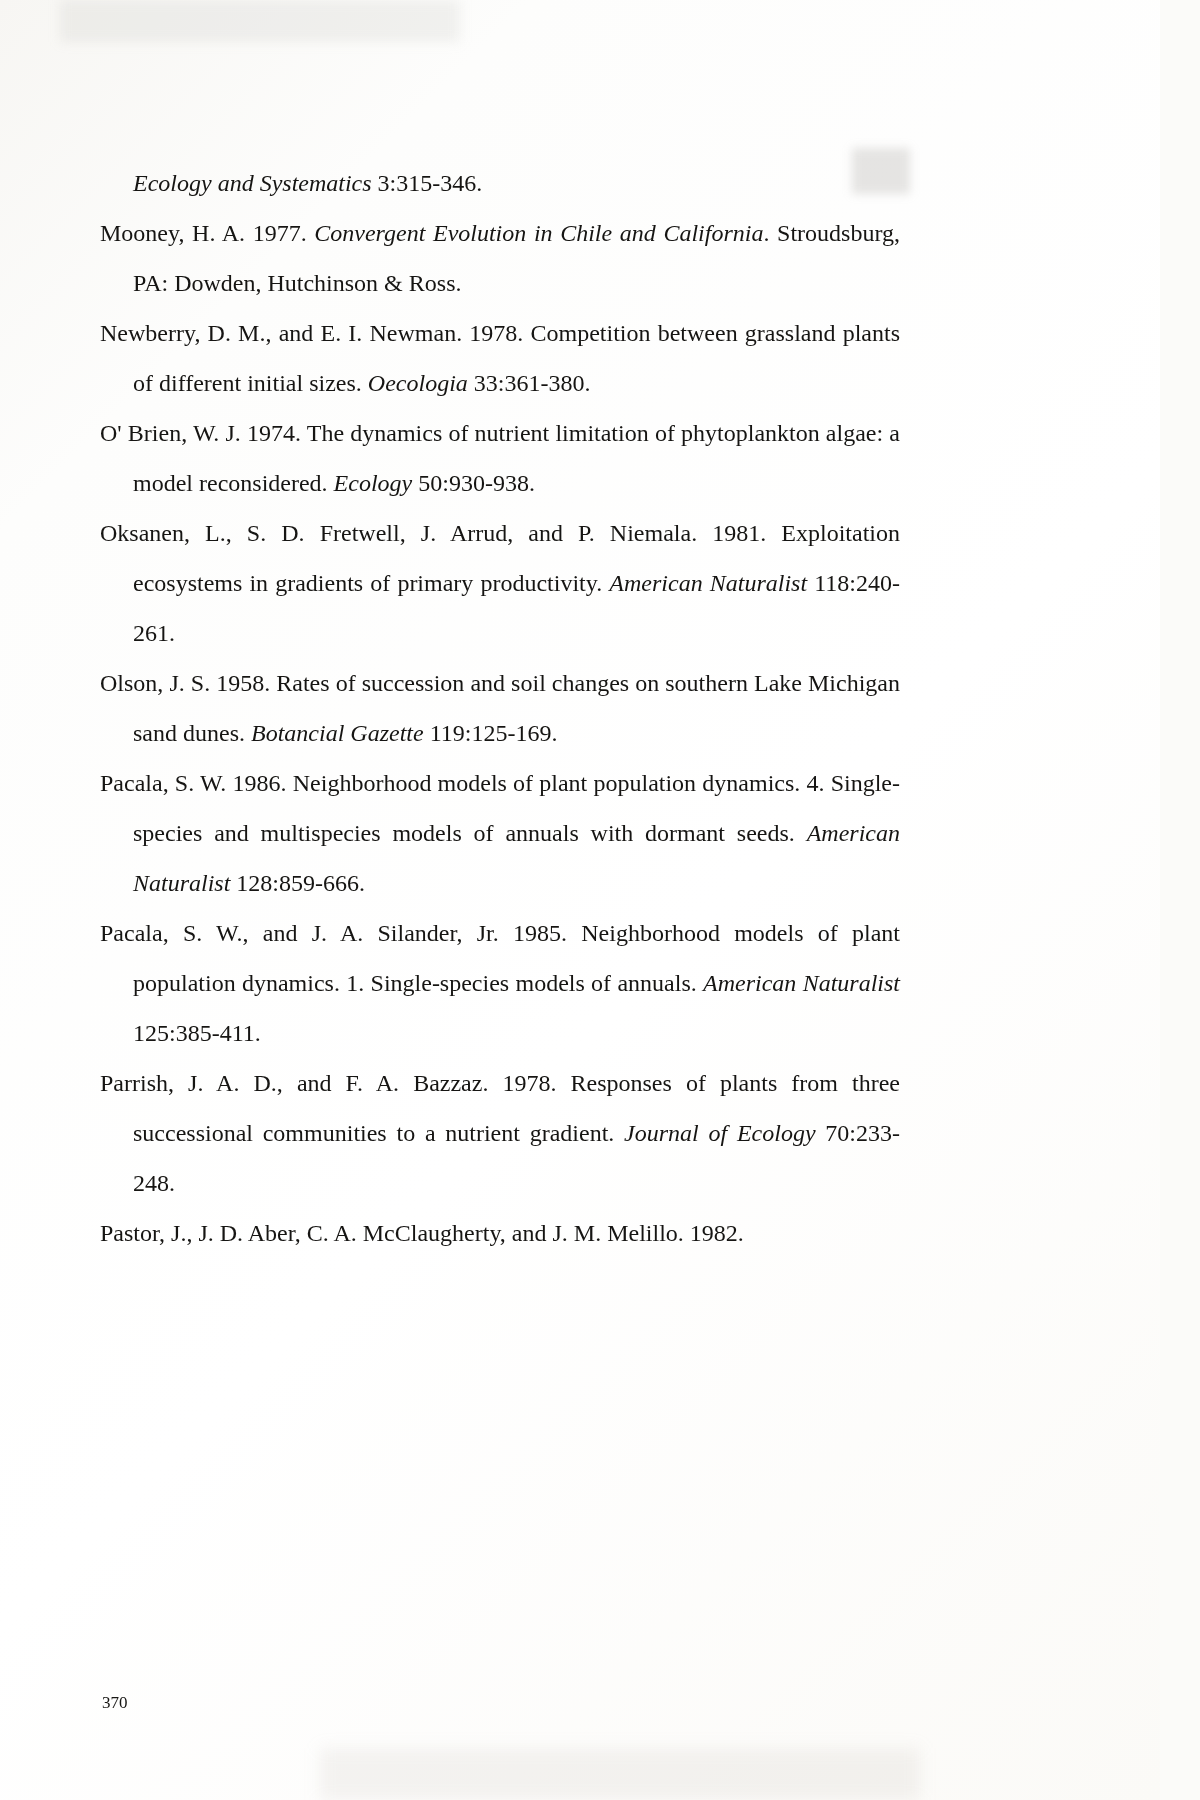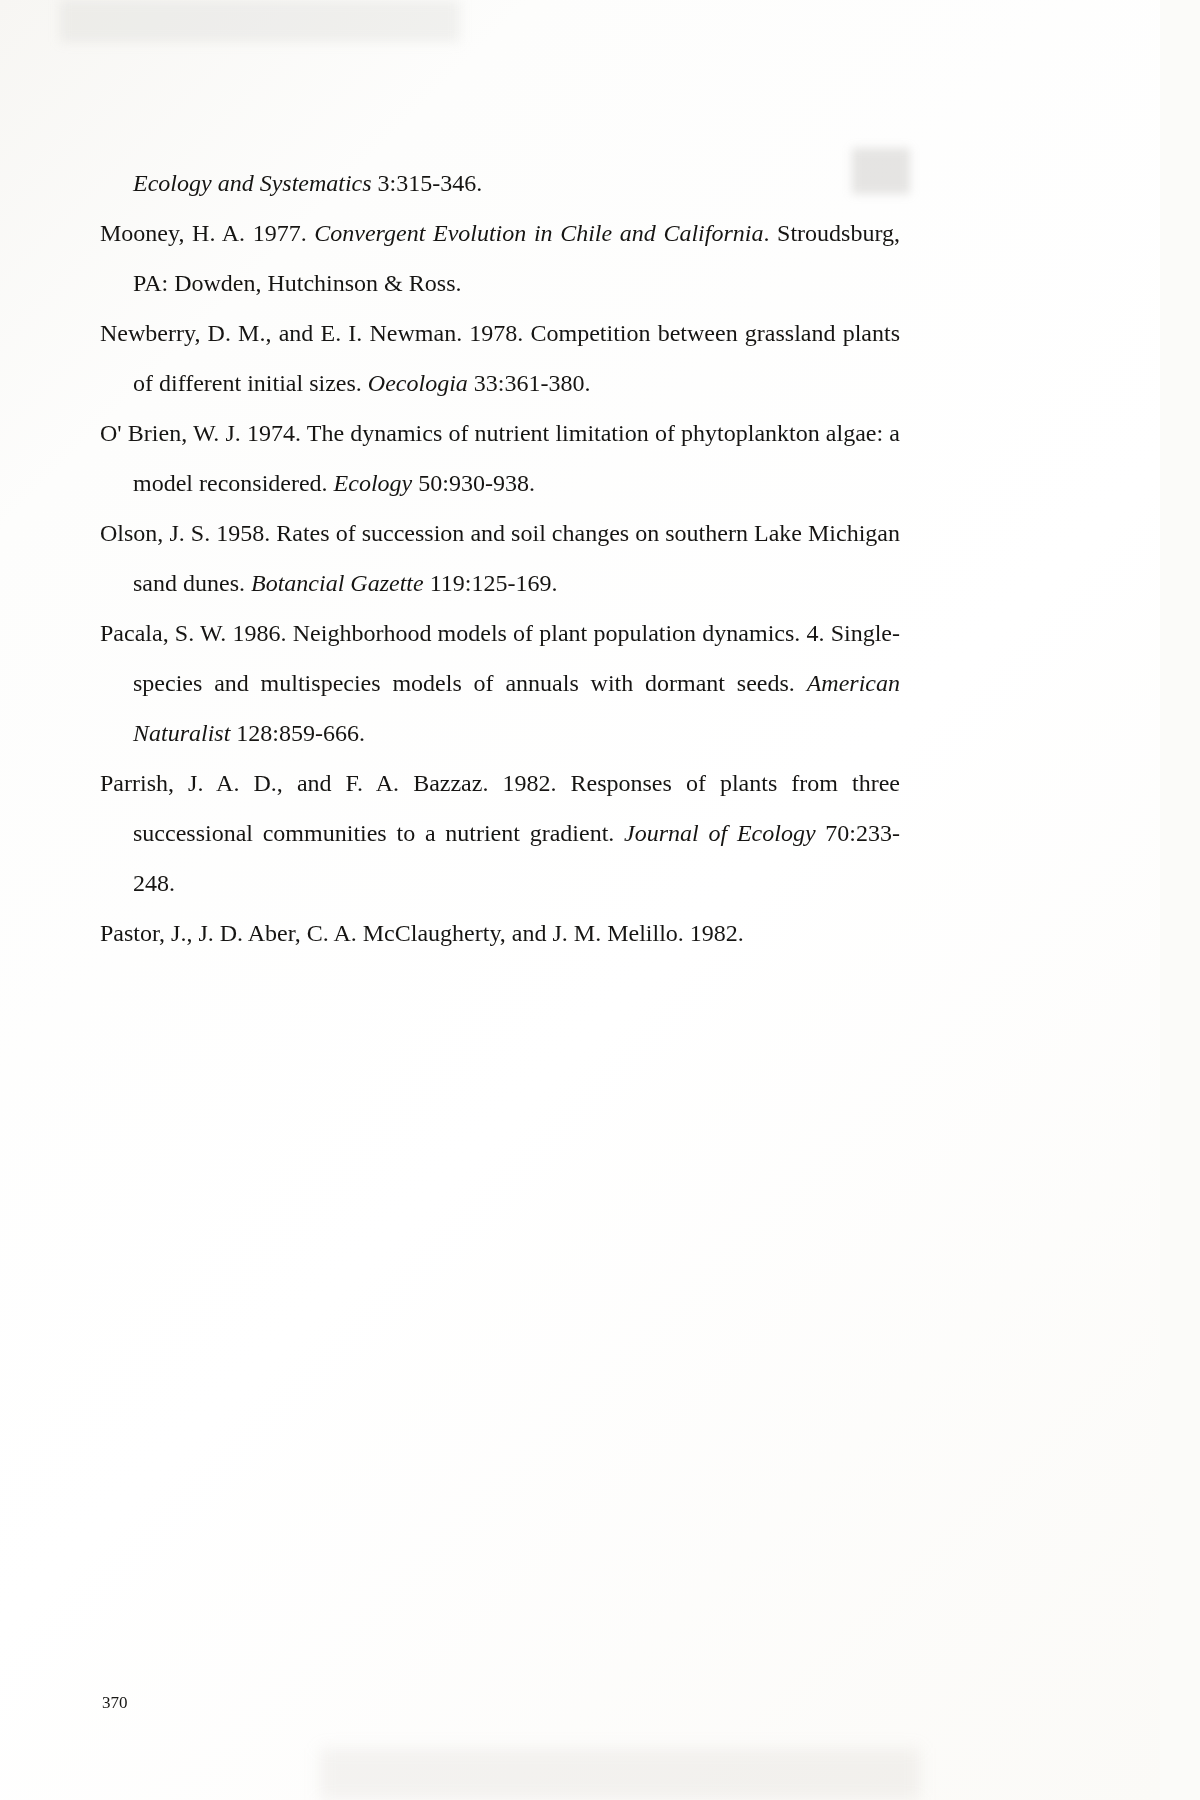--- a/index.html
+++ b/index.html
@@ -74,20 +74,22 @@
 <div class="page">
   <div class="artifact artifact-top-left"></div>
   <div class="artifact artifact-top-right"></div>
   <div class="artifact artifact-bottom"></div>
 
   <div class="text-block" id="refs">
       <p class="ref continuation"><span class="italic">Ecology and Systematics</span><span> 3:315-346.</span></p>
       <p class="ref"><span>Mooney, H. A. 1977. </span><span class="italic">Convergent Evolution in Chile and California</span><span>. Stroudsburg, PA: Dowden, Hutchinson &amp; Ross.</span></p>
       <p class="ref"><span>Newberry, D. M., and E. I. Newman. 1978. Competition between grassland plants of different initial sizes. </span><span class="italic">Oecologia</span><span> 33:361-380.</span></p>
       <p class="ref"><span>O' Brien, W. J. 1974. The dynamics of nutrient limitation of phytoplankton algae: a model reconsidered. </span><span class="italic">Ecology</span><span> 50:930-938.</span></p>
+      <p class="ref"><span>Oksanen, L., S. D. Fretwell, J. Arrud, and P. Niemala. 1981. Exploitation ecosystems in gradients of primary productivity. </span><span class="italic">American Naturalist</span><span> 118:240-261.</span></p>
       <p class="ref"><span>Olson, J. S. 1958. Rates of succession and soil changes on southern Lake Michigan sand dunes. </span><span class="italic">Botancial Gazette</span><span> 119:125-169.</span></p>
       <p class="ref"><span>Pacala, S. W. 1986. Neighborhood models of plant population dynamics. 4. Single-species and multispecies models of annuals with dormant seeds. </span><span class="italic">American Naturalist</span><span> 128:859-666.</span></p>
-      <p class="ref"><span>Parrish, J. A. D., and F. A. Bazzaz. 1982. Responses of plants from three successional communities to a nutrient gradient. </span><span class="italic">Journal of Ecology</span><span> 70:233-248.</span></p>
+      <p class="ref"><span>Pacala, S. W., and J. A. Silander, Jr. 1985. Neighborhood models of plant population dynamics. 1. Single-species models of annuals. </span><span class="italic">American Naturalist</span><span> 125:385-411.</span></p>
+      <p class="ref"><span>Parrish, J. A. D., and F. A. Bazzaz. 1978. Responses of plants from three successional communities to a nutrient gradient. </span><span class="italic">Journal of Ecology</span><span> 70:233-248.</span></p>
       <p class="ref"><span>Pastor, J., J. D. Aber, C. A. McClaugherty, and J. M. Melillo. 1982.</span></p>
     </div>
 
   <div class="page-number">370</div>
 </div>
 
 </body></html>

